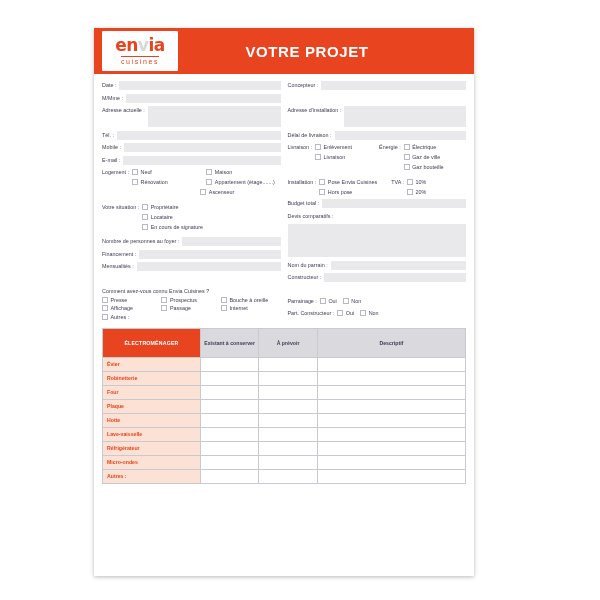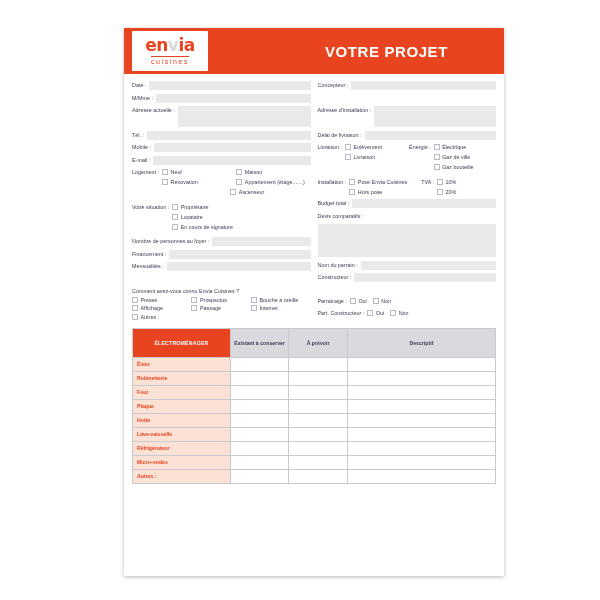--- a/index.html
+++ b/index.html
@@ -12,21 +12,21 @@
   }
   #page {
     position: relative;
     width: 600px;
     height: 600px;
     background: #ffffff;
     overflow: hidden;
   }
   .sheet {
     position: absolute;
-    left: 124px;
+    left: 94px;
     top: 28px;
     width: 380px;
     height: 548px;
     background: #ffffff;
     box-shadow: 0 1px 4px rgba(0,0,0,0.28);
     overflow: hidden;
   }
   
   .header {
     position: relative;
@@ -58,26 +58,26 @@
   .logo-cuisines {
     font-size: 7px;
     color: #e8441f;
     letter-spacing: 1.6px;
     margin-top: 2px;
     border-top: 1px solid #e8441f;
     padding-top: 1px;
   }
   .header-title {
     flex: 1;
-    text-align: right;
+    text-align: center;
     color: #ffffff;
     font-size: 15px;
     font-weight: bold;
     letter-spacing: 0.6px;
-    padding-right: 56px;
+    padding-right: 38px;
   }
   
   .body {
     padding: 7px 8px 0 8px;
     font-size: 5.4px;
     color: #3b3b4f;
   }
   .cols {
     display: flex;
     gap: 7px;

